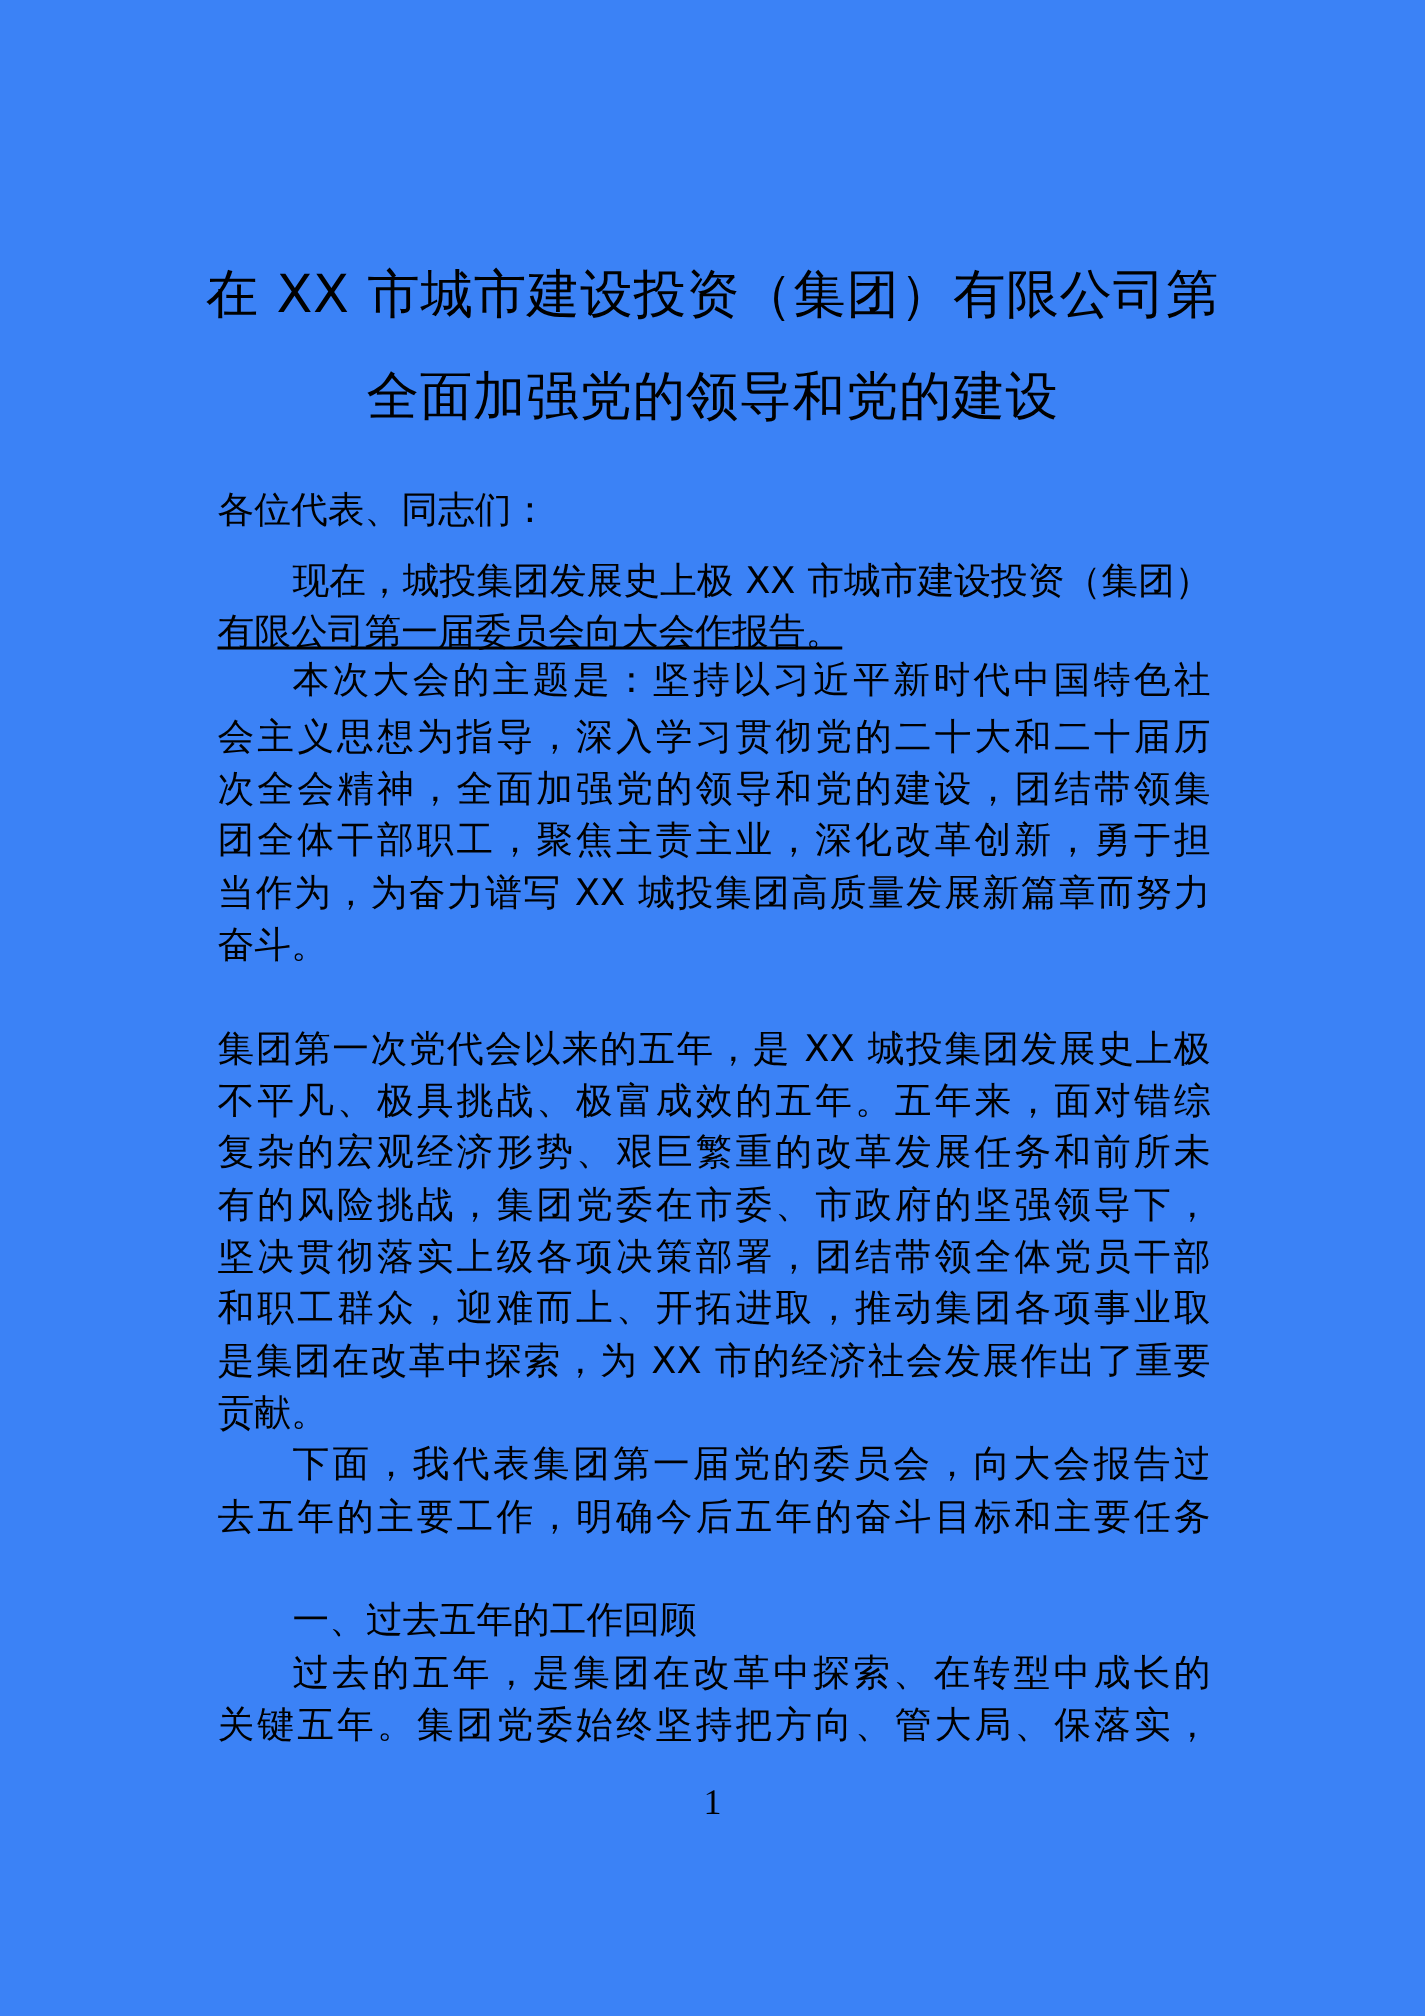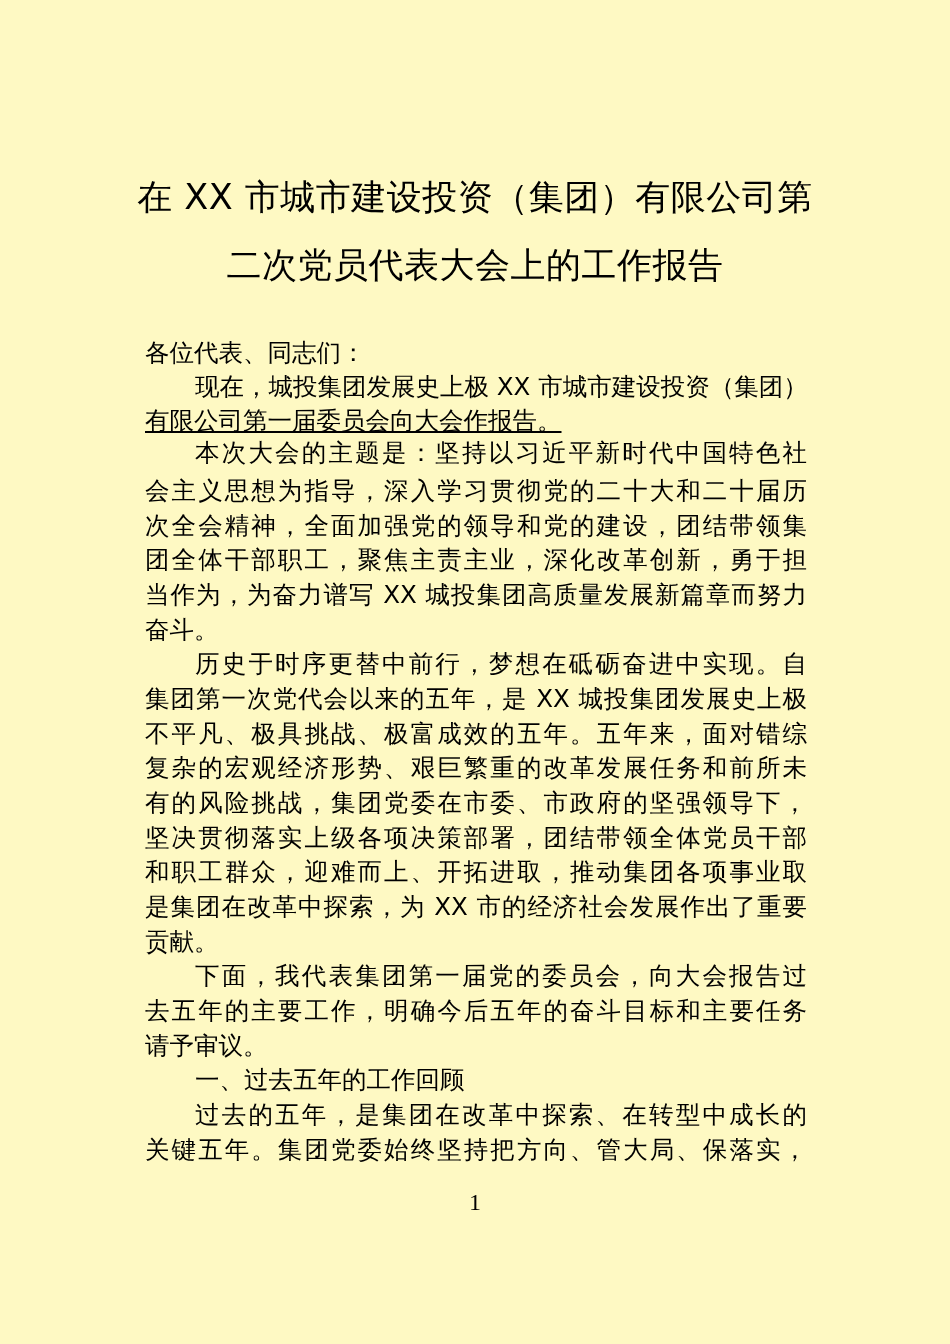--- a/index.html
+++ b/index.html
@@ -1,60 +1,58 @@
 <!DOCTYPE html>
 <html><head>
 <meta charset="utf-8">
 <style>
   html, body { margin:0; padding:0; background:#ffffff; }
   body { width:950px; height:1344px; position:relative; overflow:hidden;
          font-family:"DejaVu Sans","Liberation Sans",sans-serif; color:#000; }
-  .page { position:absolute; left:0; top:0; width:950px; height:1344px; background:#fef9c3; }
+  .page { position:absolute; left:0; top:0; width:950px; height:1344px; background:#3b82f6; }
   .title-line { position:absolute; left:0; width:950px; text-align:center;
                 font-size:35px; line-height:44px; letter-spacing:0.5px; white-space:nowrap; }
   .line { position:absolute; left:145px; width:662px; font-size:24.5px; line-height:34px;
           white-space:nowrap; text-align:justify; text-align-last:justify; }
   .line.last { text-align-last:left; }
   .line.indent { left:195px; width:612px; }
   .page-number { position:absolute; left:0; width:950px; top:1187px; text-align:center;
                  font-family:"Liberation Serif","DejaVu Serif",serif; font-size:24px; line-height:30px; }
 </style>
 </head>
 <body>
 
 <div class="page">
 
   <div class="title-line" style="top:175px;">在 XX 市城市建设投资（集团）有限公司第</div>
-  <div class="title-line" style="top:243px;">二次党员代表大会上的工作报告</div>
+  <div class="title-line" style="top:243px;">全面加强党的领导和党的建设</div>
 
-  <div class="line last" style="top:336px;">各位代表、同志们：</div>
+  <div class="line last" style="top:323px;">各位代表、同志们：</div>
 
   <div class="line indent" style="top:370px;">现在，城投集团发展史上极 XX 市城市建设投资（集团）</div>
   <div class="line last" style="top:404px;text-decoration:underline;">有限公司第一届委员会向大会作报告。</div>
 
   <div class="line indent" style="top:436px;">本次大会的主题是：坚持以习近平新时代中国特色社</div>
   <div class="line" style="top:474px;">会主义思想为指导，深入学习贯彻党的二十大和二十届历</div>
   <div class="line" style="top:509px;">次全会精神，全面加强党的领导和党的建设，团结带领集</div>
   <div class="line" style="top:543px;">团全体干部职工，聚焦主责主业，深化改革创新，勇于担</div>
   <div class="line" style="top:578px;">当作为，为奋力谱写 XX 城投集团高质量发展新篇章而努力</div>
   <div class="line last" style="top:613px;">奋斗。</div>
 
-  <div class="line indent" style="top:647px;">历史于时序更替中前行，梦想在砥砺奋进中实现。自</div>
   <div class="line" style="top:682px;">集团第一次党代会以来的五年，是 XX 城投集团发展史上极</div>
   <div class="line" style="top:717px;">不平凡、极具挑战、极富成效的五年。五年来，面对错综</div>
   <div class="line" style="top:751px;">复杂的宏观经济形势、艰巨繁重的改革发展任务和前所未</div>
   <div class="line" style="top:786px;">有的风险挑战，集团党委在市委、市政府的坚强领导下，</div>
   <div class="line" style="top:821px;">坚决贯彻落实上级各项决策部署，团结带领全体党员干部</div>
   <div class="line" style="top:855px;">和职工群众，迎难而上、开拓进取，推动集团各项事业取</div>
   <div class="line" style="top:890px;">是集团在改革中探索，为 XX 市的经济社会发展作出了重要</div>
   <div class="line last" style="top:925px;">贡献。</div>
 
   <div class="line indent" style="top:959px;">下面，我代表集团第一届党的委员会，向大会报告过</div>
   <div class="line" style="top:994px;">去五年的主要工作，明确今后五年的奋斗目标和主要任务</div>
-  <div class="line last" style="top:1029px;">请予审议。</div>
 
   <div class="line indent last" style="top:1063px;">一、过去五年的工作回顾</div>
 
   <div class="line indent" style="top:1098px;">过去的五年，是集团在改革中探索、在转型中成长的</div>
   <div class="line" style="top:1133px;">关键五年。集团党委始终坚持把方向、管大局、保落实，</div>
 
   <div class="page-number">1</div>
 </div>
 
 </body></html>

